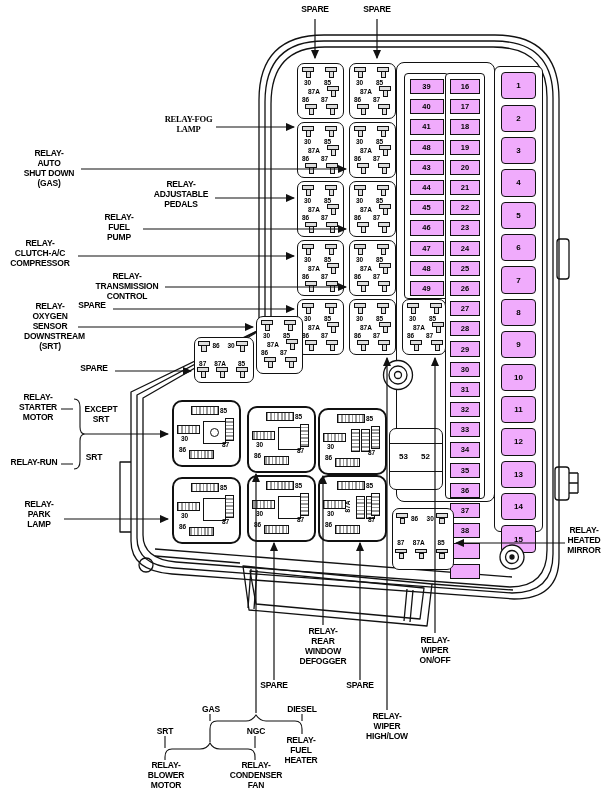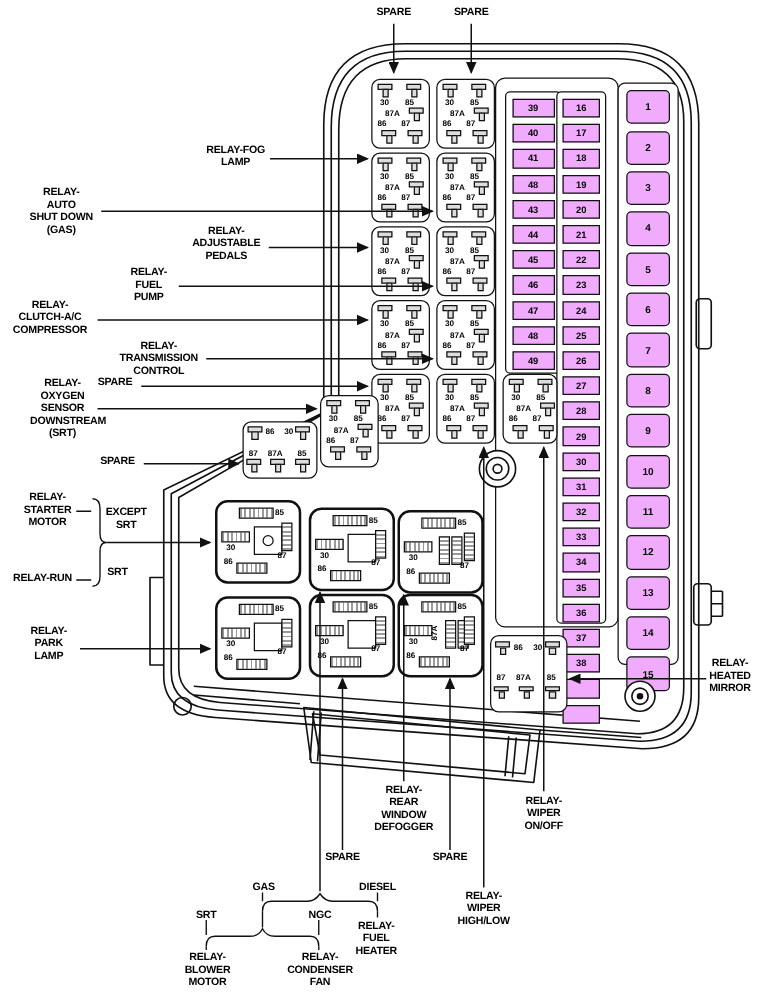--- a/index.html
+++ b/index.html
@@ -232,20 +232,26 @@
         <span>13</span>
       </div>
       <div class="fcell">
         <span>14</span>
       </div>
       <div class="fcell">
         <span>15</span>
       </div>
     </div>
 
+  <div class="holder" style="left:389px;top:428px;width:52px;height:60px;">
+    <span class="hline" style="top:14px;"></span>
+      <span class="hline" style="top:42px;"></span>
+    <span class="hnum" style="left:9px;top:23px;">53</span>
+    <span class="hnum" style="left:31px;top:23px;">52</span>
+  </div>
 
   <div class="mrv" style="left:297px;top:63px;">
       <span class="pt" style="left:4px;top:3px"></span>
       <span class="pt" style="left:27px;top:3px"></span>
       <i class="pl" style="left:6px;top:15px">30</i>
       <i class="pl" style="left:26px;top:15px">85</i>
       <i class="pl" style="left:10px;top:24px">87A</i>
       <span class="pt" style="left:29px;top:22px"></span>
       <i class="pl" style="left:4px;top:32px">86</i>
       <i class="pl" style="left:23px;top:32px">87</i>
@@ -477,21 +483,21 @@
       <span class="vbar" style="left:46px;top:19px;height:21px"></span>
       <i class="pl rot" style="left:22px;top:26px">87A</i>
       <span class="vbar" style="left:51px;top:16px;height:21px"></span>
       <i class="pl" style="left:48px;top:39px">87</i>
       <span class="hbar" style="left:15px;top:48px;width:23px"></span>
       <i class="pl" style="left:5px;top:44px">86</i>
     </div>
 
   <div class="lbl" style="left:292px;top:4px;width:46px;">SPARE</div>
   <div class="lbl" style="left:354px;top:4px;width:46px;">SPARE</div>
-  <div class="lbl" style="left:162px;top:114px;width:53px;">RELAY-FOG
+  <div class="lbl" style="left:162px;top:114px;width:53px;font-family:Liberation Serif, serif;">RELAY-FOG
 LAMP</div>
   <div class="lbl" style="left:18px;top:148px;width:62px;">RELAY-
 AUTO
 SHUT DOWN
 (GAS)</div>
   <div class="lbl" style="left:148px;top:179px;width:66px;">RELAY-
 ADJUSTABLE
 PEDALS</div>
   <div class="lbl" style="left:96px;top:212px;width:46px;">RELAY-
 FUEL

